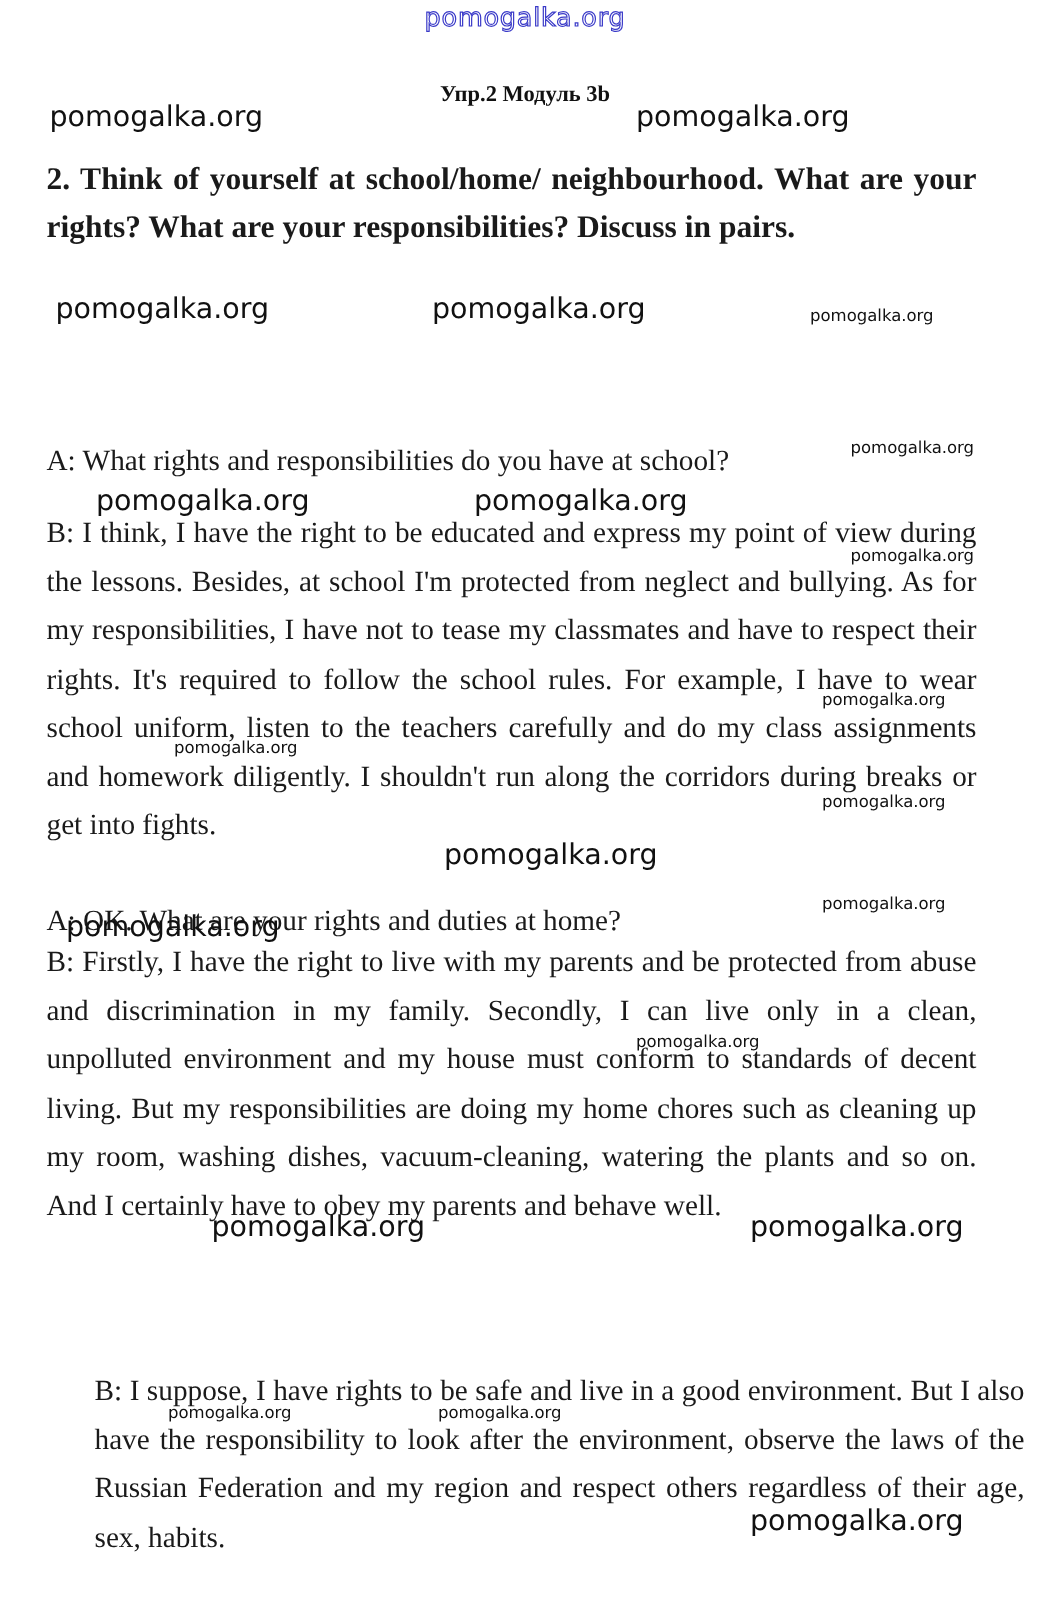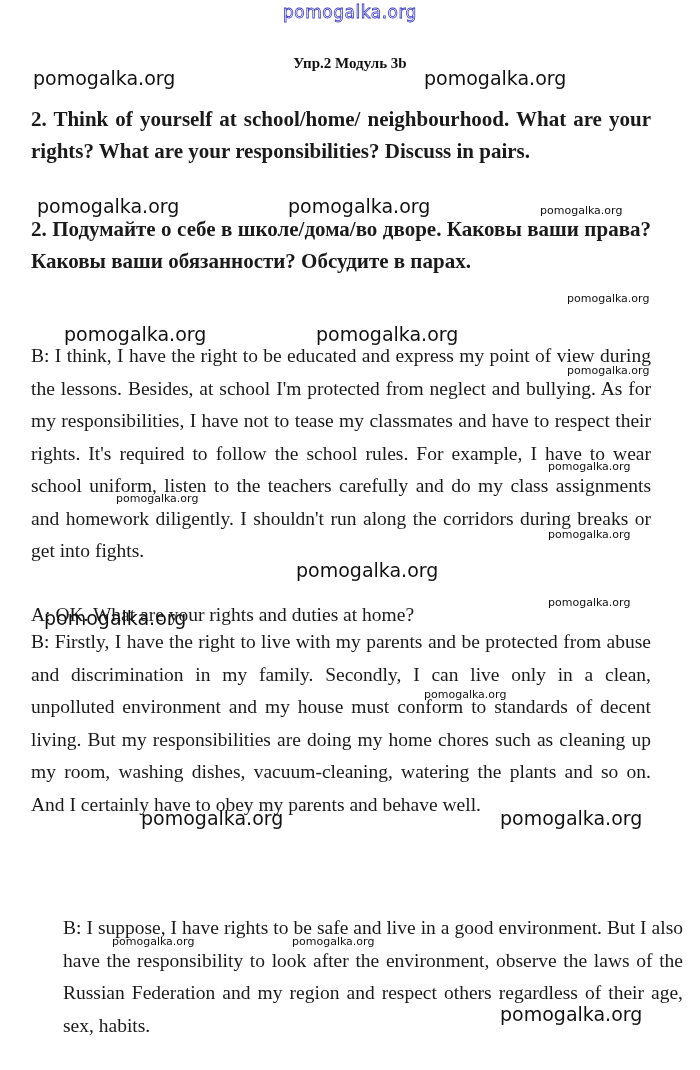--- a/index.html
+++ b/index.html
@@ -29,22 +29,22 @@
 <body>
 
 <div class="page">
 
   <div class="site-logo">pomogalka.org</div>
 
   <div class="title">Упр.2 Модуль 3b</div>
 
   <div class="block bold" style="top:103px;">2. Think of yourself at school/home/ neighbourhood. What are your rights? What are your responsibilities? Discuss in pairs.</div>
 
-  <div class="block bold" style="top:213px;">2. Подумайте о себе в школе/дома/во дворе. Каковы ваши права? Каковы ваши обязанности? Обсудите в парах.</div>
 
+  <div class="block para" style="top:292px;">A: What rights and responsibilities do you have at school?</div>
 
   <div class="block para" style="top:340px;">B: I think, I have the right to be educated and express my point of view during the lessons. Besides, at school I'm protected from neglect and bullying. As for my responsibilities, I have not to tease my classmates and have to respect their rights. It's required to follow the school rules. For example, I have to wear school uniform, listen to the teachers carefully and do my class assignments and homework diligently. I shouldn't run along the corridors during breaks or get into fights.</div>
 
   <div class="block para" style="top:578px;margin-top:21px;">A: OK. What are your rights and duties at home?</div>
 
   <div class="block para" style="top:626px;">B: Firstly, I have the right to live with my parents and be protected from abuse and discrimination in my family. Secondly, I can live only in a clean, unpolluted environment and my house must conform to standards of decent living. But my responsibilities are doing my home chores such as cleaning up my room, washing dishes, vacuum-cleaning, watering the plants and so on. And I certainly have to obey my parents and behave well.</div>
 
 
   <div class="block para" style="top:912px;margin-left:32px;">B: I suppose, I have rights to be safe and live in a good environment. But I also have the responsibility to look after the environment, observe the laws of the Russian Federation and my region and respect others regardless of their age, sex, habits.</div>
 

